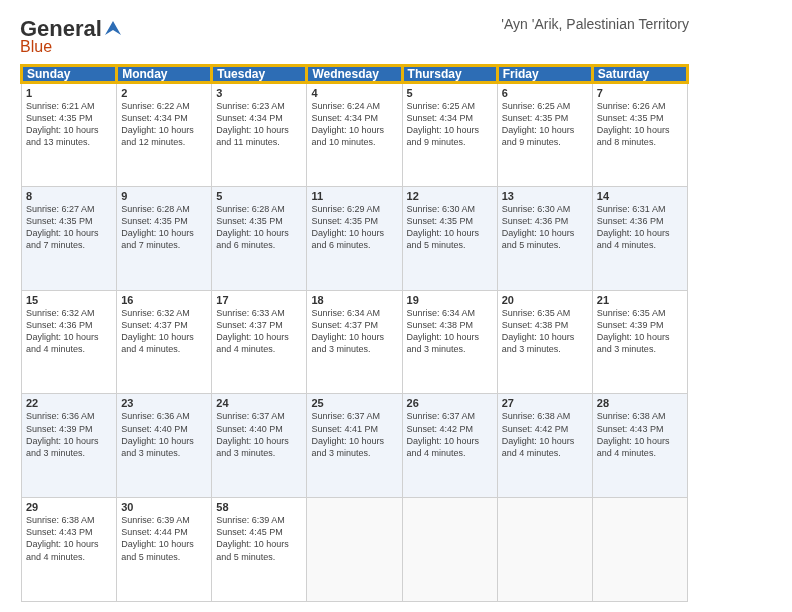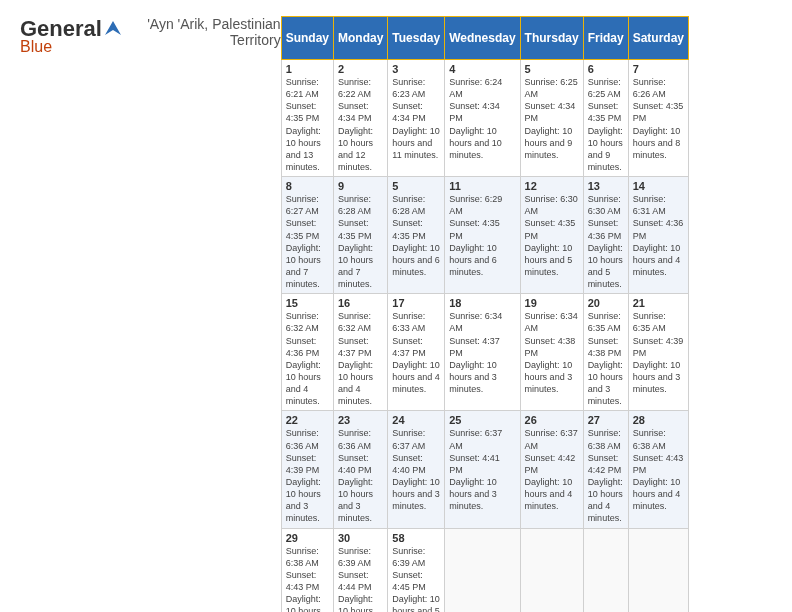--- a/index.html
+++ b/index.html
@@ -8,21 +8,21 @@
       background: #fff;
       width: 792px;
       height: 612px;
       overflow: hidden;
     }
     .page {
       width: 709px;
       height: 612px;
       padding: 16px 20px 10px 20px;
       display: flex;
-      flex-direction: row;
+      flex-direction: column;
     }
     .header {
       display: flex;
       justify-content: space-between;
       align-items: flex-start;
       margin-bottom: 8px;
     }
     .logo {
       display: flex;
       flex-direction: column;
@@ -44,23 +44,23 @@
     .calendar {
       width: 100%;
       border-collapse: collapse;
       flex: 1;
     }
     .calendar th {
       background-color: #2d6db5;
       color: #fff;
       font-size: 12px;
       font-weight: bold;
-      padding: 14px 4px;
+      padding: 0 4px;
       text-align: left;
-      border: 1px solid #eab308;
+      border: 3px solid #eab308;
     }
     .calendar td {
       vertical-align: top;
       border: 1px solid #d0d0d0;
       padding: 3px 4px;
       font-size: 9.5px;
       color: #333;
       width: 14.28%;
       height: 80px;
     }

